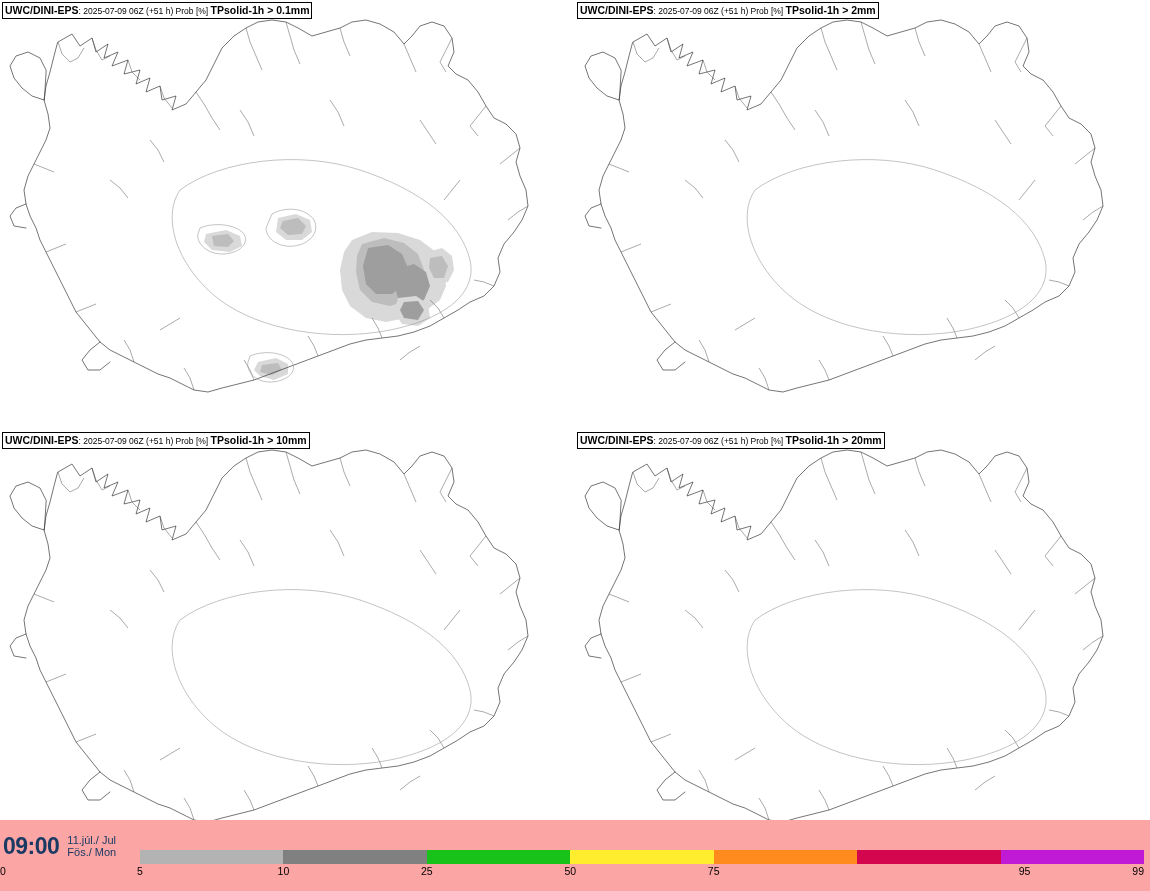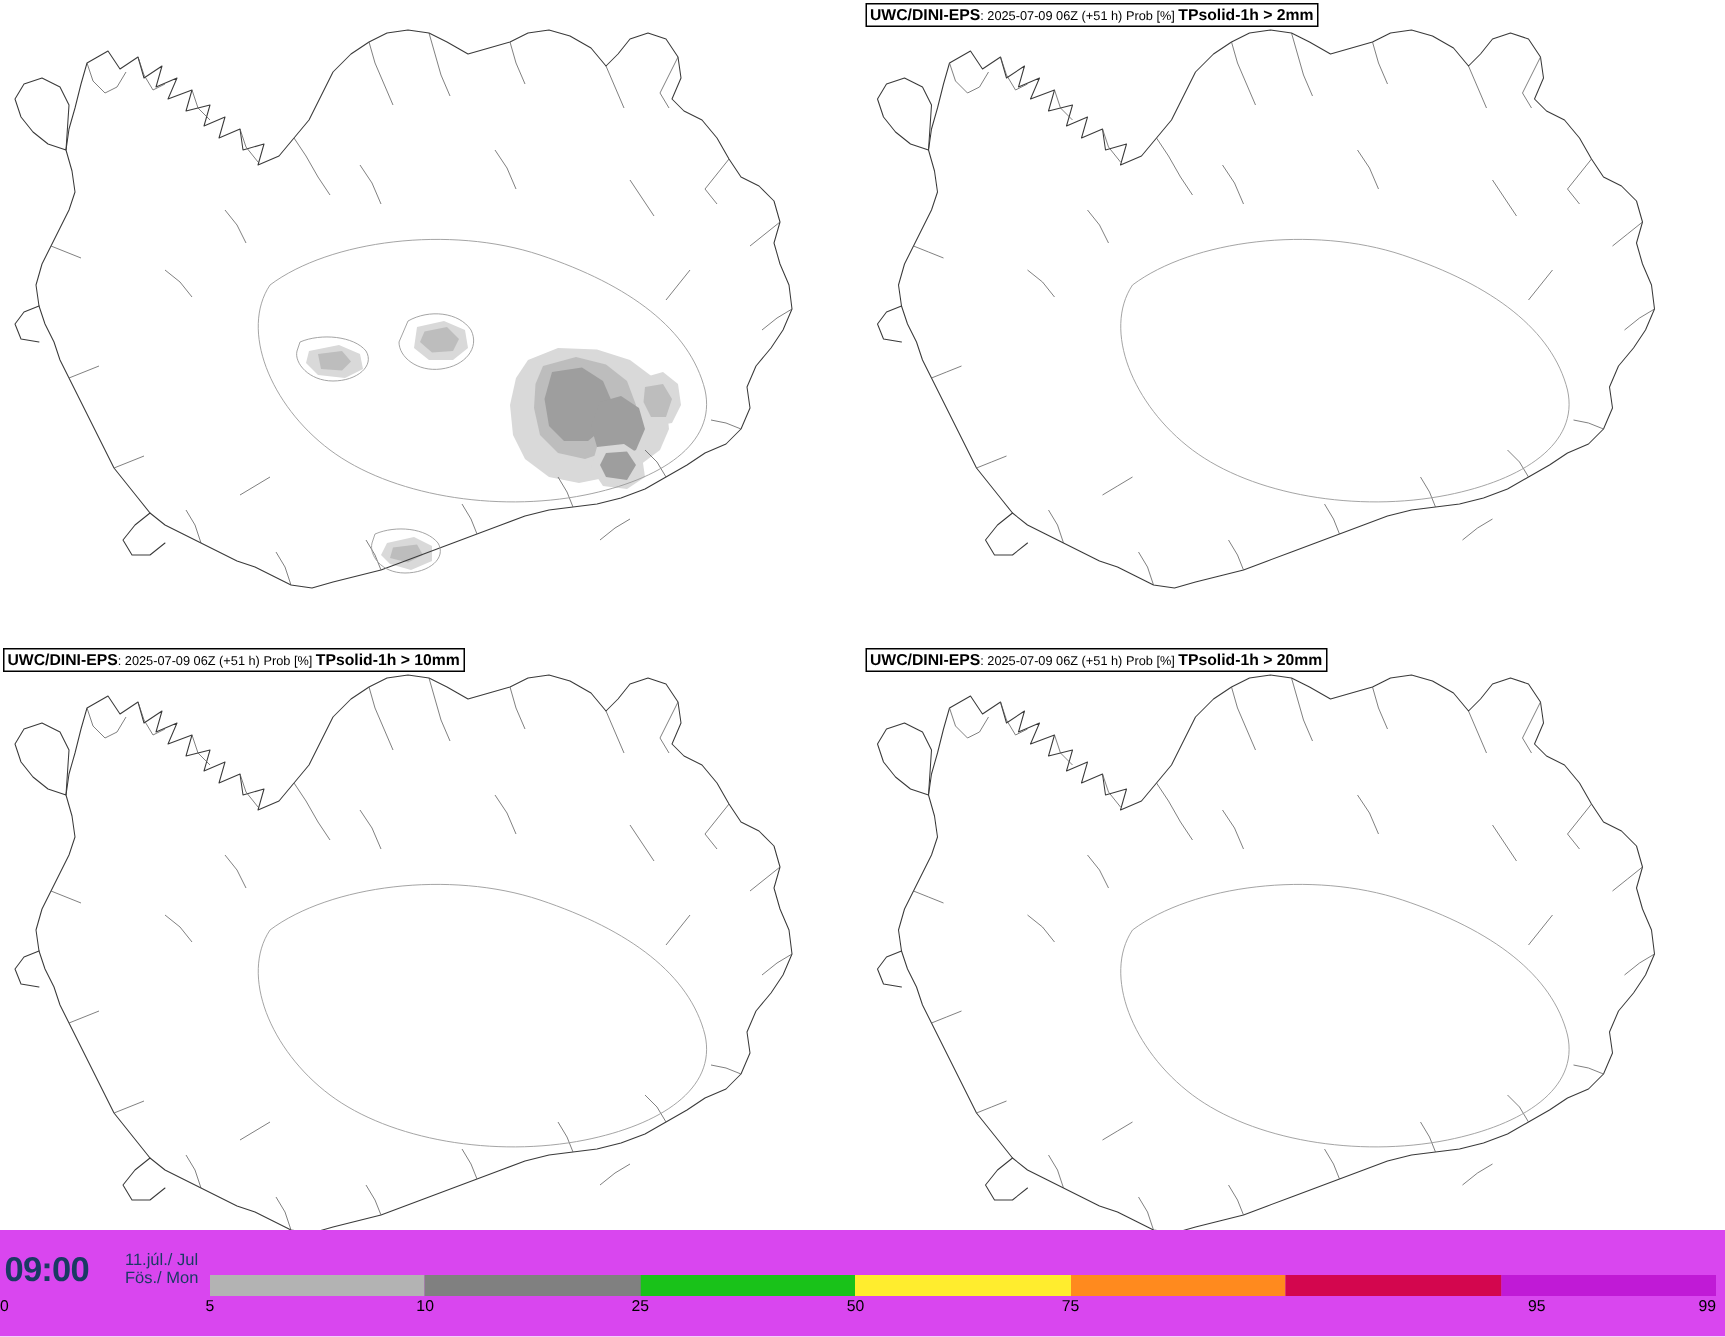--- a/index.html
+++ b/index.html
@@ -84,40 +84,40 @@
   .shade-mid   { fill: #bdbdbd; stroke: none; }
   .shade-dark  { fill: #9e9e9e; stroke: none; }
 
   
   .bottom {
     position: absolute;
     left: 0;
     top: 820px;
     width: 1150px;
     height: 71px;
-    background: #d946ef;
+    background: #fca5a5;
   }
   .timebox {
     position: absolute;
     left: 0;
     top: 6px;
     width: 133px;
     height: 40px;
     display: flex;
     align-items: center;
   }
   .time-big {
     font-size: 23px;
     font-weight: bold;
     color: #1a3a63;
     letter-spacing: -0.5px;
     padding-left: 3px;
   }
   .date-block {
-    margin-left: 24px;
+    margin-left: 8px;
     line-height: 12px;
   }
   .date-line {
     font-size: 11px;
     color: #1a3a63;
   }
   .colorbar-wrap {
     position: absolute;
     left: 140px;
     top: 30px;
@@ -212,20 +212,23 @@
         <path class="inner" d="M110 180 L120 188 L128 198"></path>
         <path class="inner" d="M150 140 L158 150 L164 162"></path>
         <path class="inner" d="M240 110 L248 122 L254 136"></path>
         <path class="inner" d="M330 100 L338 112 L344 126"></path>
         <path class="inner" d="M420 120 L428 132 L436 144"></path>
         <path class="inner" d="M460 180 L452 190 L444 200"></path>
         <path class="inner" d="M400 360 L410 352 L420 346"></path>
         <path class="inner" d="M160 330 L170 324 L180 318"></path>
       </g>
     </svg>
+    <div class="title-box">
+      <span class="t-model">UWC/DINI-EPS</span><span class="t-run">: 2025-07-09 06Z (+51 h) Prob [%] </span><span class="t-var">TPsolid-1h &gt; 0.1mm</span>
+    </div>
   </div>
 
   <div class="panel panel-1">
     <svg class="map-svg" viewBox="0 0 575 430">
       <g>
         <path class="coast" d="M58 42 L72 34 L80 46 L92 38 L96 52 L108 44 L104 58 L118 52 L112 66 L128 60 L124 74 L140 70 L136 84 L150 78 L146 92 L160 86 L162 100 L176 96 L172 110 L186 104 L196 92 L206 80 L214 64 L222 48 L234 36 L246 28 L258 22 L272 20 L286 22 L298 28 L312 36 L326 32 L340 28 L352 22 L366 20 L380 24 L394 32 L404 44 L412 36 L420 26 L432 22 L444 26 L452 38 L454 52 L448 66 L456 74 L468 80 L478 92 L486 106 L494 118 L506 124 L516 134 L520 148 L516 162 L520 176 L526 190 L528 206 L522 220 L514 232 L504 244 L498 258 L500 272 L494 286 L484 296 L470 302 L458 310 L444 318 L430 326 L414 332 L398 336 L382 338 L366 340 L350 344 L334 350 L318 356 L302 362 L286 368 L270 374 L254 380 L238 384 L222 388 L208 392 L194 390 L182 384 L170 378 L158 374 L146 368 L134 362 L122 356 L110 350 L100 342 L92 332 L84 322 L76 312 L70 300 L64 288 L58 276 L52 264 L46 252 L40 240 L36 228 L30 216 L26 204 L24 190 L28 176 L34 164 L40 152 L46 140 L50 128 L48 114 L44 100 L46 86 L50 72 L54 56 Z"></path>
         <path class="coast" d="M44 100 L32 96 L22 88 L14 78 L10 66 L16 56 L28 52 L40 58 L46 70 Z"></path>
         <path class="coast" d="M26 204 L16 208 L10 216 L14 226 L26 228"></path>
         <path class="coast" d="M100 342 L90 350 L82 360 L88 370 L100 370 L110 362"></path>
         <path class="inner" d="M58 42 L62 54 L70 62 L78 58 L84 48"></path>

